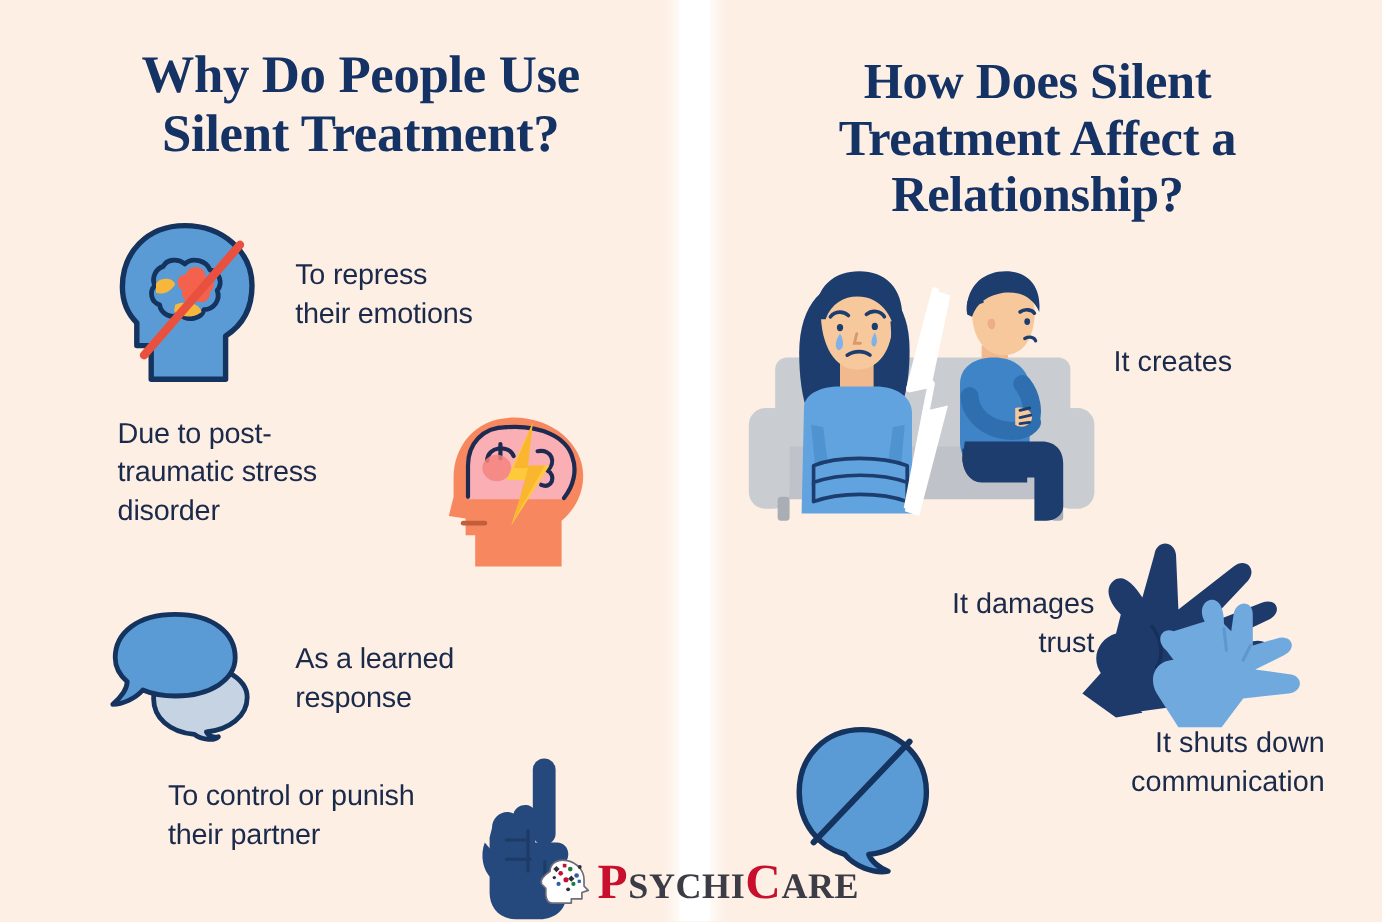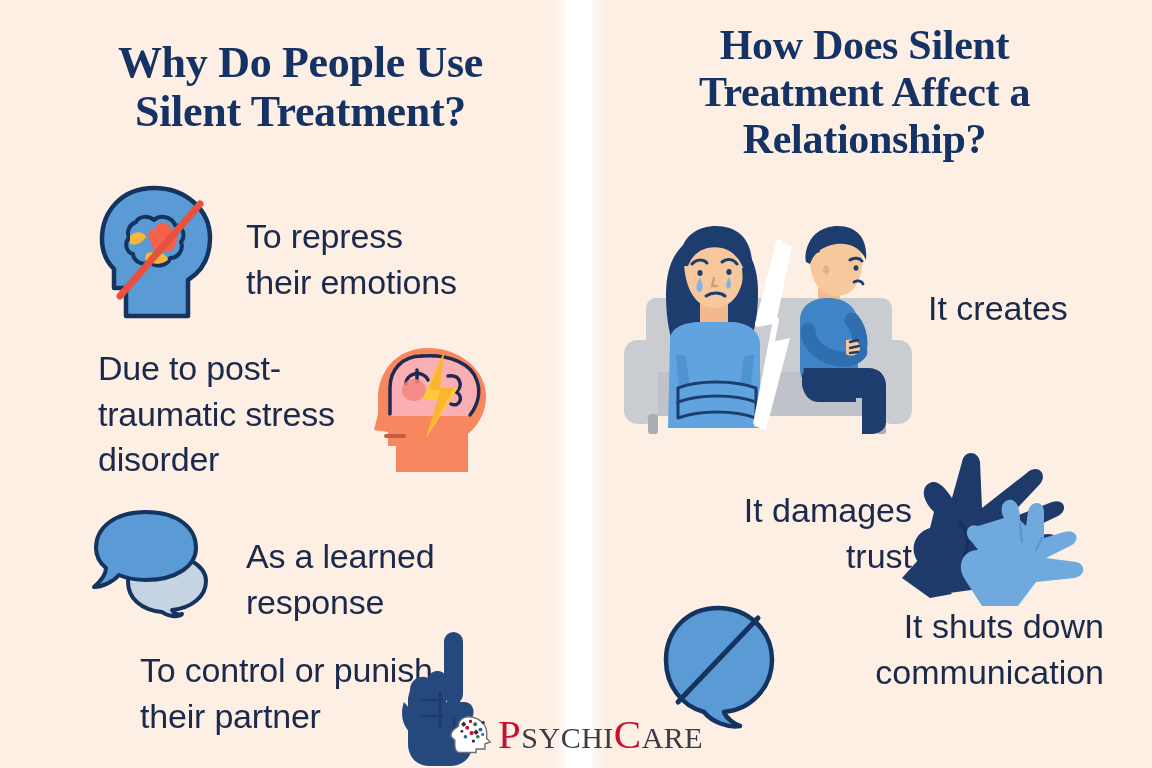--- a/index.html
+++ b/index.html
@@ -26,45 +26,45 @@
     font-family:"Liberation Serif", serif;
     font-weight:700;
     color:#143263;
     letter-spacing:-0.3px;
   }
   .title-left{
     left:48px;top:38px;width:505px;
     font-size:44px;line-height:1.12;text-align:center;
   }
   .title-right{
-    left:612px;top:22px;width:505px;
+    left:612px;top:46px;width:505px;
     font-size:42px;line-height:1.12;text-align:center;
   }
 
   
   .body-text{
     color:#1B2A4A;
-    font-size:34px;
+    font-size:24px;
     line-height:1.34;
     font-family:"Liberation Sans", sans-serif;
   }
 
   .left-col .body-text{letter-spacing:-0.2px;}
 
   
   svg{display:block;overflow:visible;}
 
   
   .logo{
     position:absolute;left:446px;top:706px;width:265px;height:56px;
     display:flex;align-items:center;gap:6px;
   }
   .logo-word{
     font-family:"Liberation Serif", serif;
-    font-weight:400;
+    font-weight:700;
     color:#3C3C46;
     font-size:30px;
     letter-spacing:0.5px;
     line-height:1;
     white-space:nowrap;
   }
   .logo-word .cap{font-size:41px;color:#C8102E;}
 </style>
 </head>
 <body>

